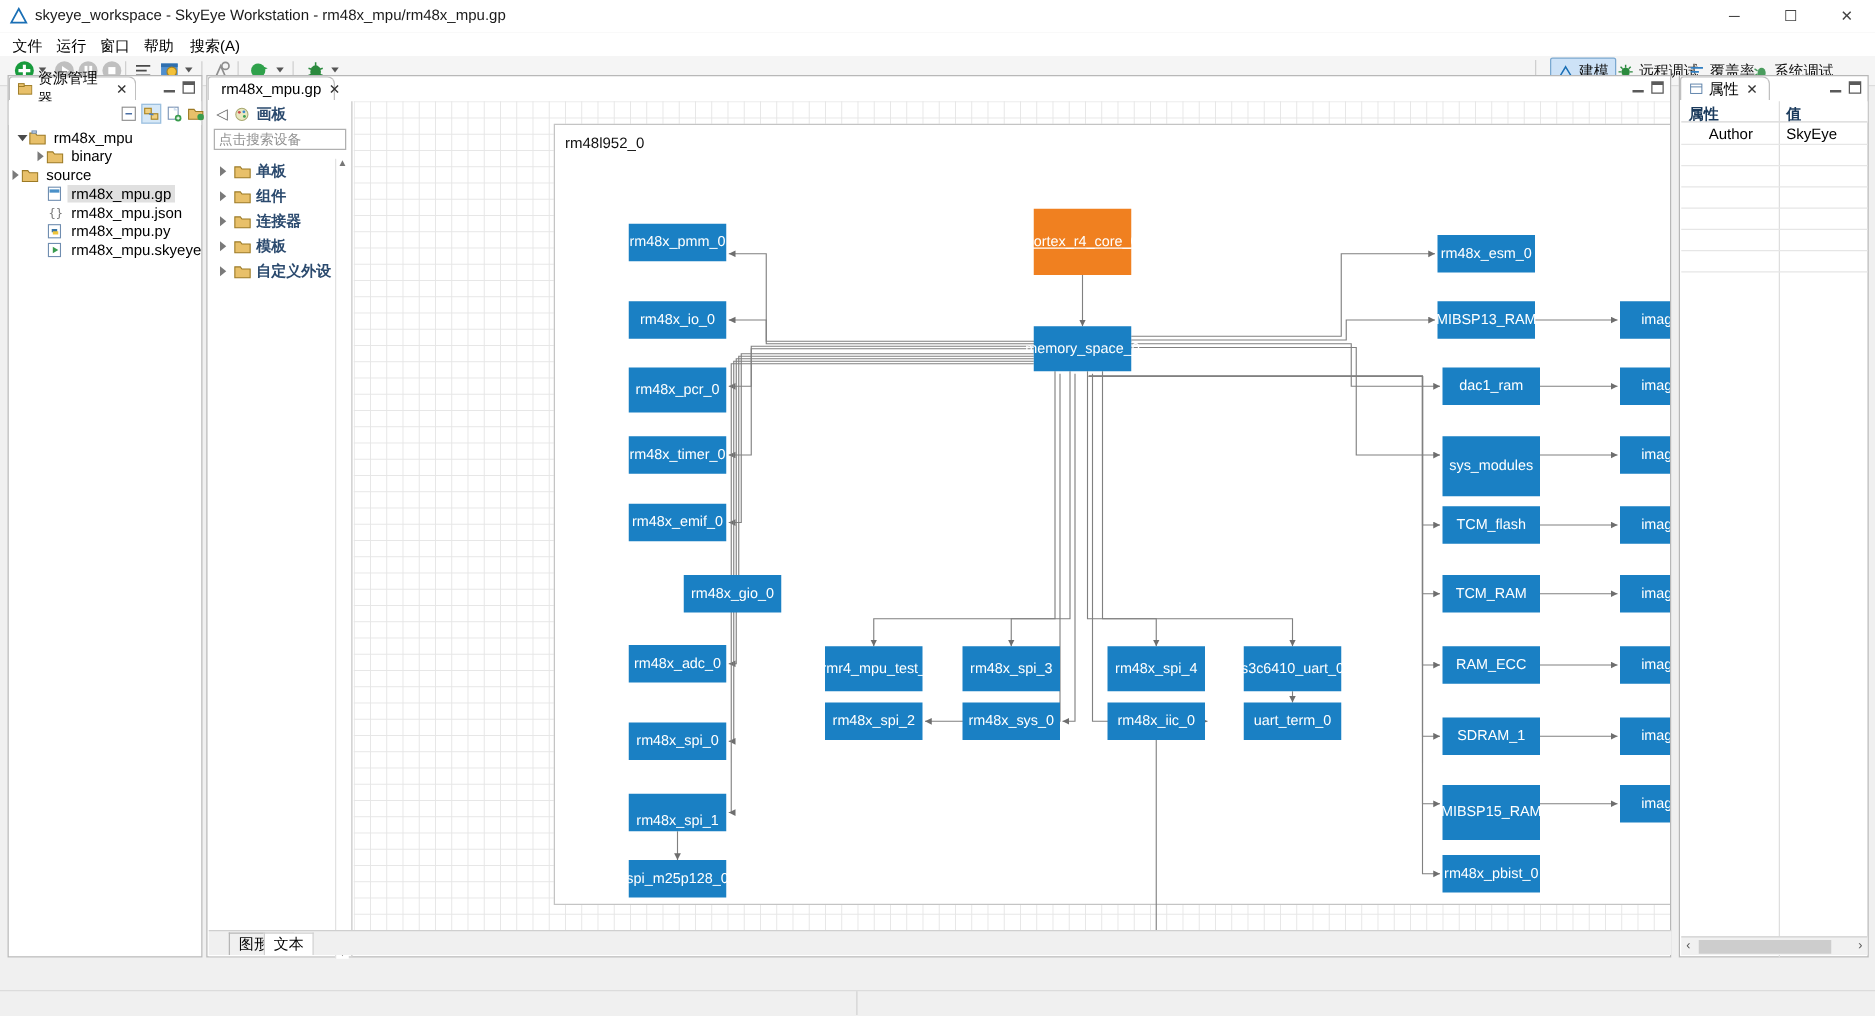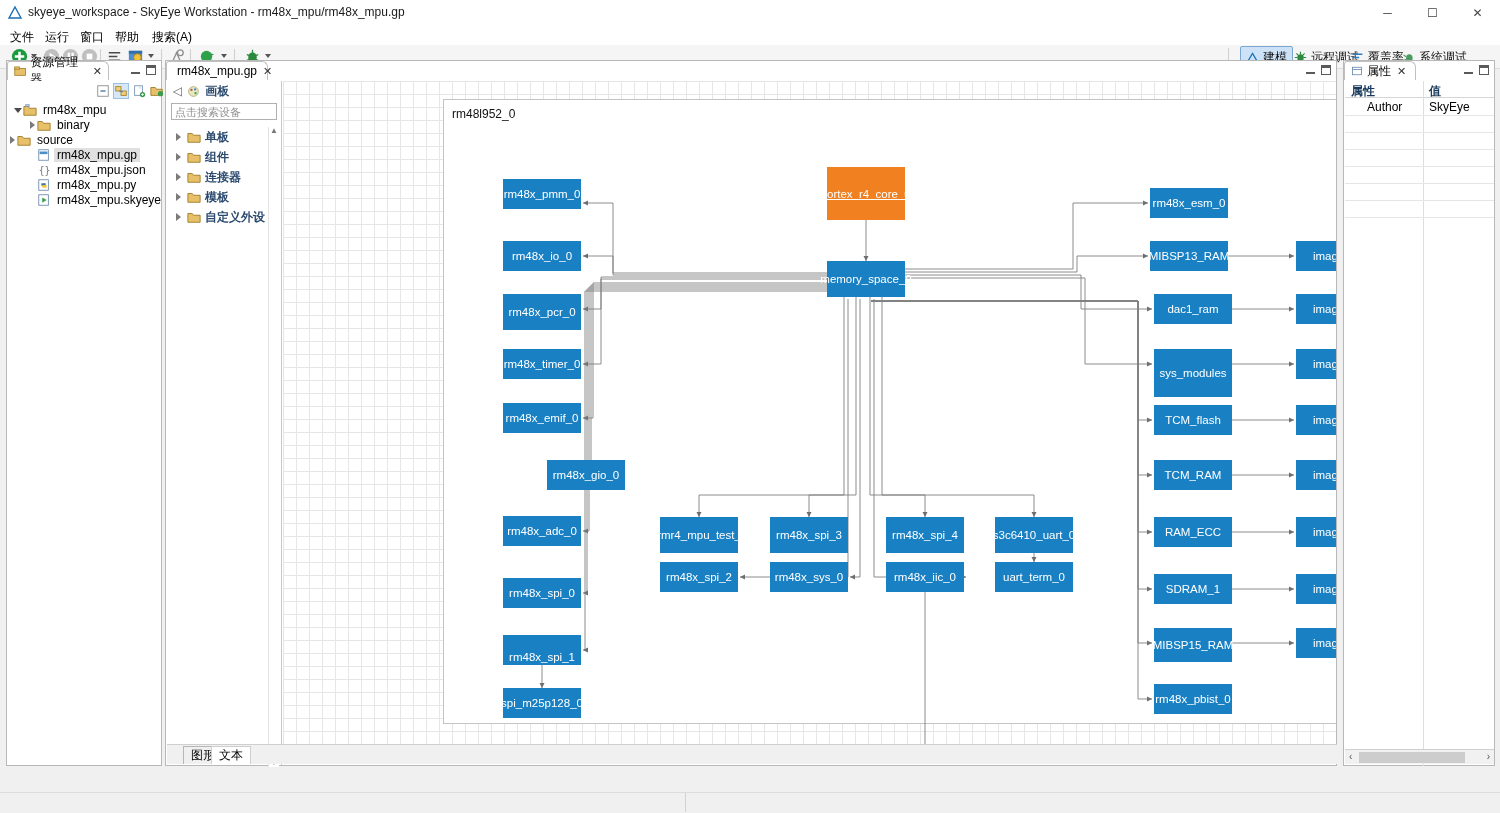--- a/index.html
+++ b/index.html
@@ -489,21 +489,21 @@
           </div>
           <div class="node" style="left: 871px; top: 379px; width: 78px; height: 30px; background: rgb(26, 128, 196);">
             <span>TCM_RAM</span>
           </div>
           <div class="node" style="left: 871px; top: 436px; width: 78px; height: 30px; background: rgb(26, 128, 196);">
             <span>RAM_ECC</span>
           </div>
           <div class="node" style="left: 871px; top: 493px; width: 78px; height: 30px; background: rgb(26, 128, 196);">
             <span>SDRAM_1</span>
           </div>
-          <div class="node" style="left: 871px; top: 547px; width: 78px; height: 34px; background: rgb(26, 128, 196);">
+          <div class="node" style="left: 871px; top: 547px; width: 78px; height: 44px; background: rgb(26, 128, 196);">
             <span>MIBSP15_RAM</span>
           </div>
           <div class="node" style="left: 871px; top: 603px; width: 78px; height: 30px; background: rgb(26, 128, 196);">
             <span>rm48x_pbist_0</span>
           </div>
           <div class="node" style="left: 1013px; top: 160px; width: 78px; height: 30px; background: rgb(26, 128, 196);">
             <span>image_0</span>
           </div>
           <div class="node" style="left: 1013px; top: 213px; width: 78px; height: 30px; background: rgb(26, 128, 196);">
             <span>image_1</span>

